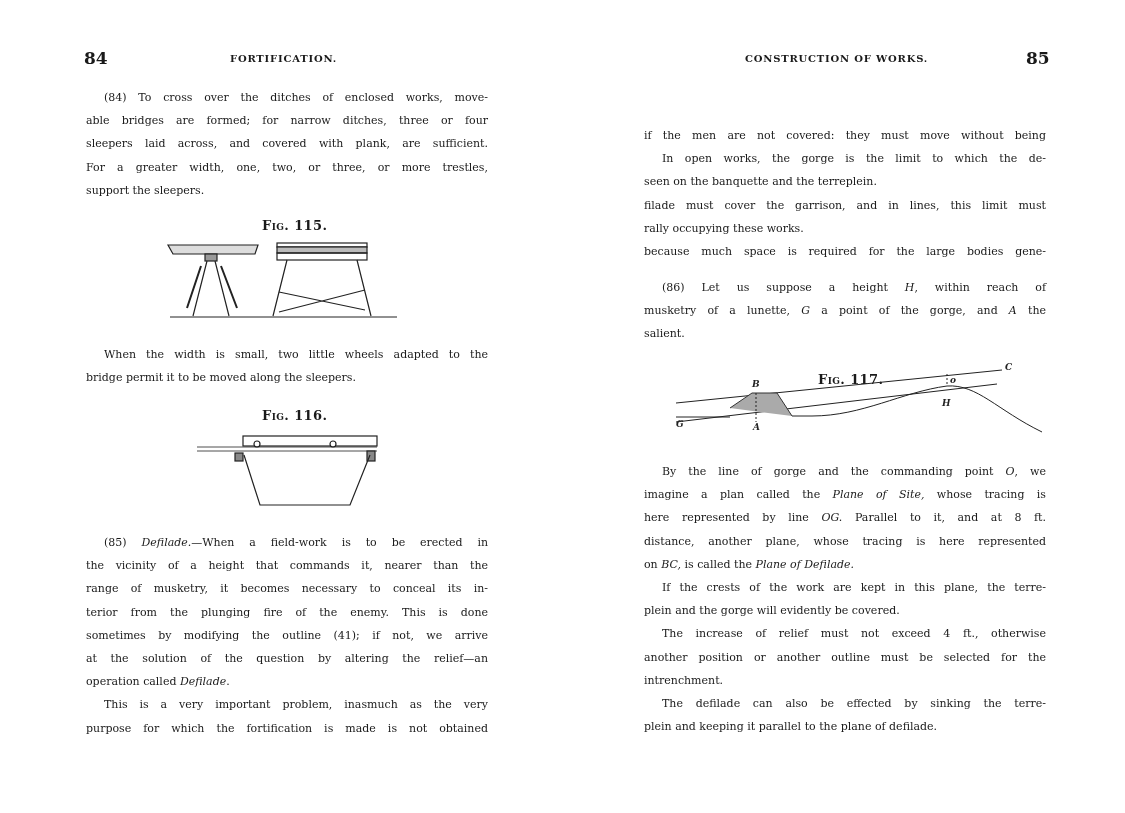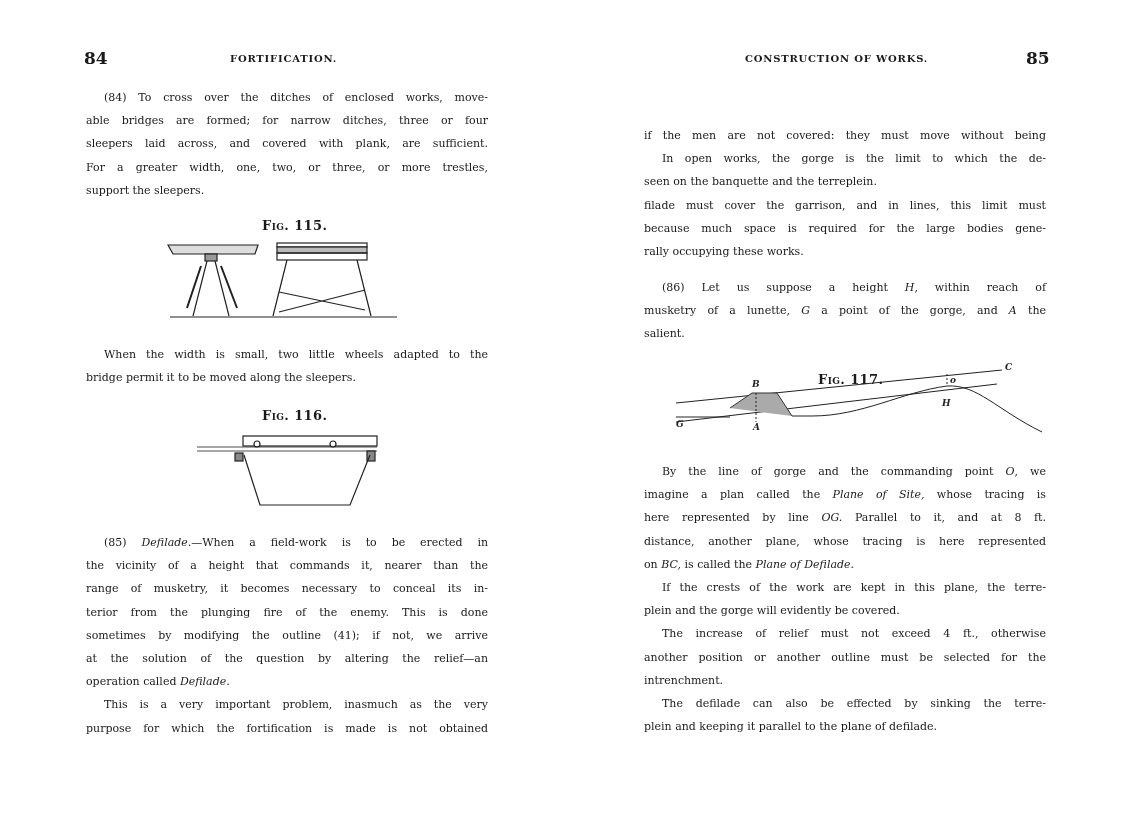--- a/index.html
+++ b/index.html
@@ -98,22 +98,22 @@
 
 <div class="page page-right">
   <div class="running-head" style="left:185px;">CONSTRUCTION OF WORKS.</div>
   <div class="folio" style="left:466px;">85</div>
 
   <div class="text-block" style="left:84px; top:84px; width:402px;margin-top:40px;">
     <span class="line justify">if the men are not covered: they must move without being</span>
     <span class="line justify indent">In open works, the gorge is the limit to which the de-</span>
     <span class="line">seen on the banquette and the terreplein.</span>
     <span class="line justify">filade must cover the garrison, and in lines, this limit must</span>
+    <span class="line">rally occupying these works.</span>
     <span class="line justify">because much space is required for the large bodies gene-</span>
-    <span class="line">rally occupying these works.</span>
   </div>
 
   <div class="text-block" style="left:84px; top:276px; width:402px;">
     <span class="line justify indent"><span>(86) Let us suppose a height </span><em>H</em><span>, within reach of</span></span>
     <span class="line justify"><span>musketry of a lunette, </span><em>G</em><span> a point of the gorge, and </span><em>A</em><span> the</span></span>
     <span class="line">salient.</span>
   </div>
 
   <div class="fig-caption" style="left:258px; top:356px;margin-top:16px;">Fig. 117.</div>
   <svg class="figure" style="left:112px; top:360px;" width="375" height="80">

